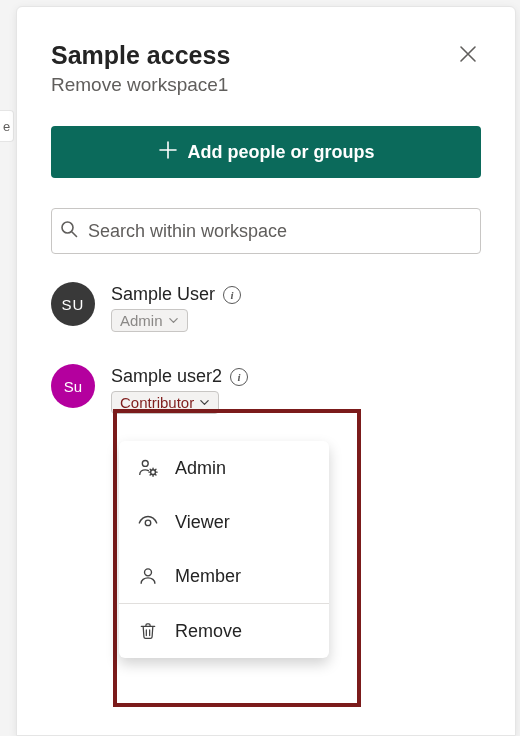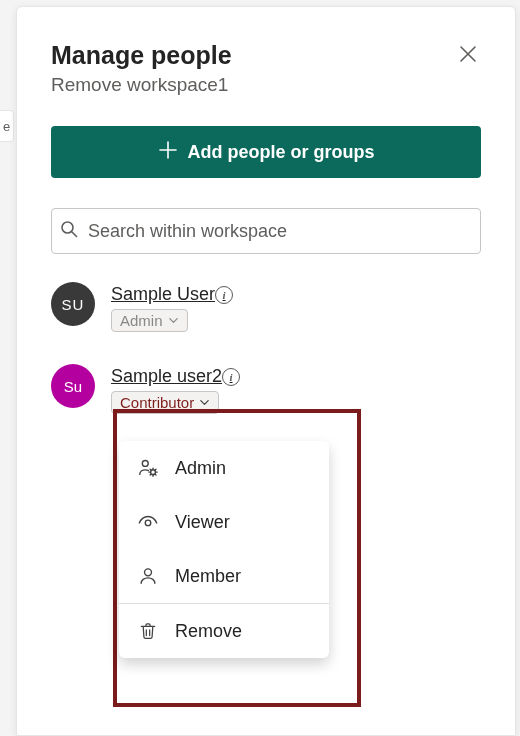--- a/index.html
+++ b/index.html
@@ -103,21 +103,21 @@
       color: #fff;
     }
     .avatar.dark { background: #393939; letter-spacing: 1px; }
     .avatar.magenta { background: #b4009e; }
     .user-info { flex: 1; padding-top: 2px; }
     .user-name {
       font-size: 18px;
       color: #242424;
       display: flex;
       align-items: center;
-      text-decoration: underline;
+      gap: 8px;
     }
     .info-icon {
       width: 18px;
       height: 18px;
       border: 1.4px solid #595959;
       border-radius: 50%;
       display: inline-flex;
       align-items: center;
       justify-content: center;
       font-size: 11px;
@@ -199,21 +199,21 @@
 <body>
 
 <div class="hidden-left">
   <span>e</span>
 </div>
 
 <div class="panel">
 
   <div class="header">
     <div>
-      <div class="title">Manage people</div>
+      <div class="title">Sample access</div>
       <div class="subtitle">Remove workspace1</div>
     </div>
     <button class="close-btn">
       <span>
         <svg width="18" height="18" viewBox="0 0 18 18">
             <path d="M2 2 L16 16 M16 2 L2 16" stroke="#605e5c" stroke-width="1.6" fill="none" stroke-linecap="round"></path>
           </svg>
       </span>
     </button>
   </div>

